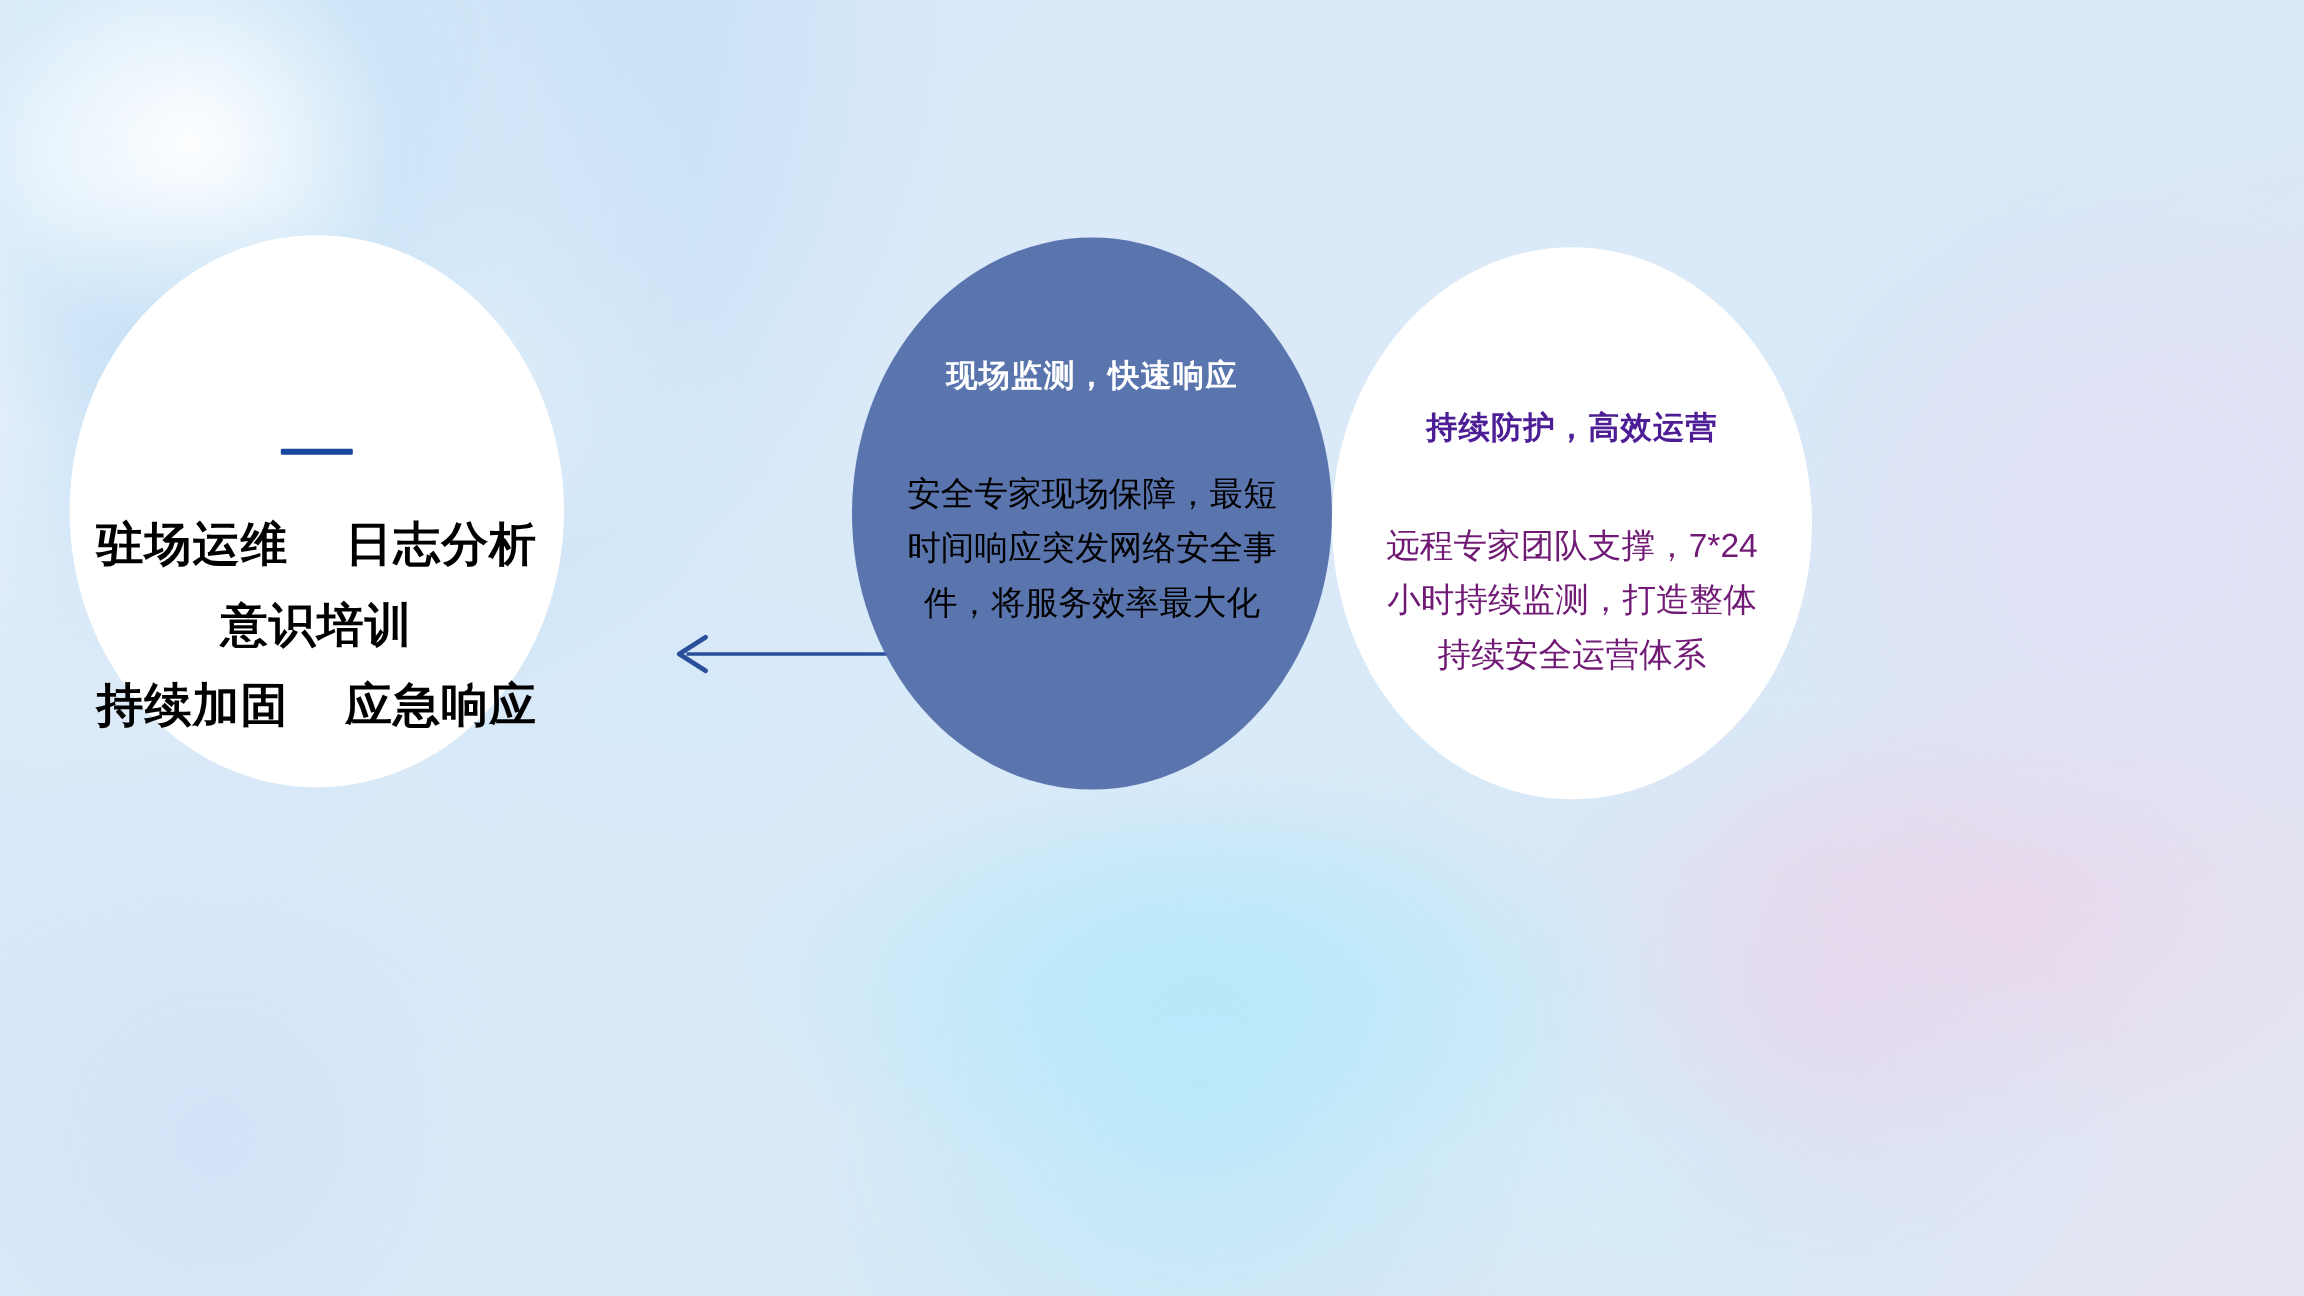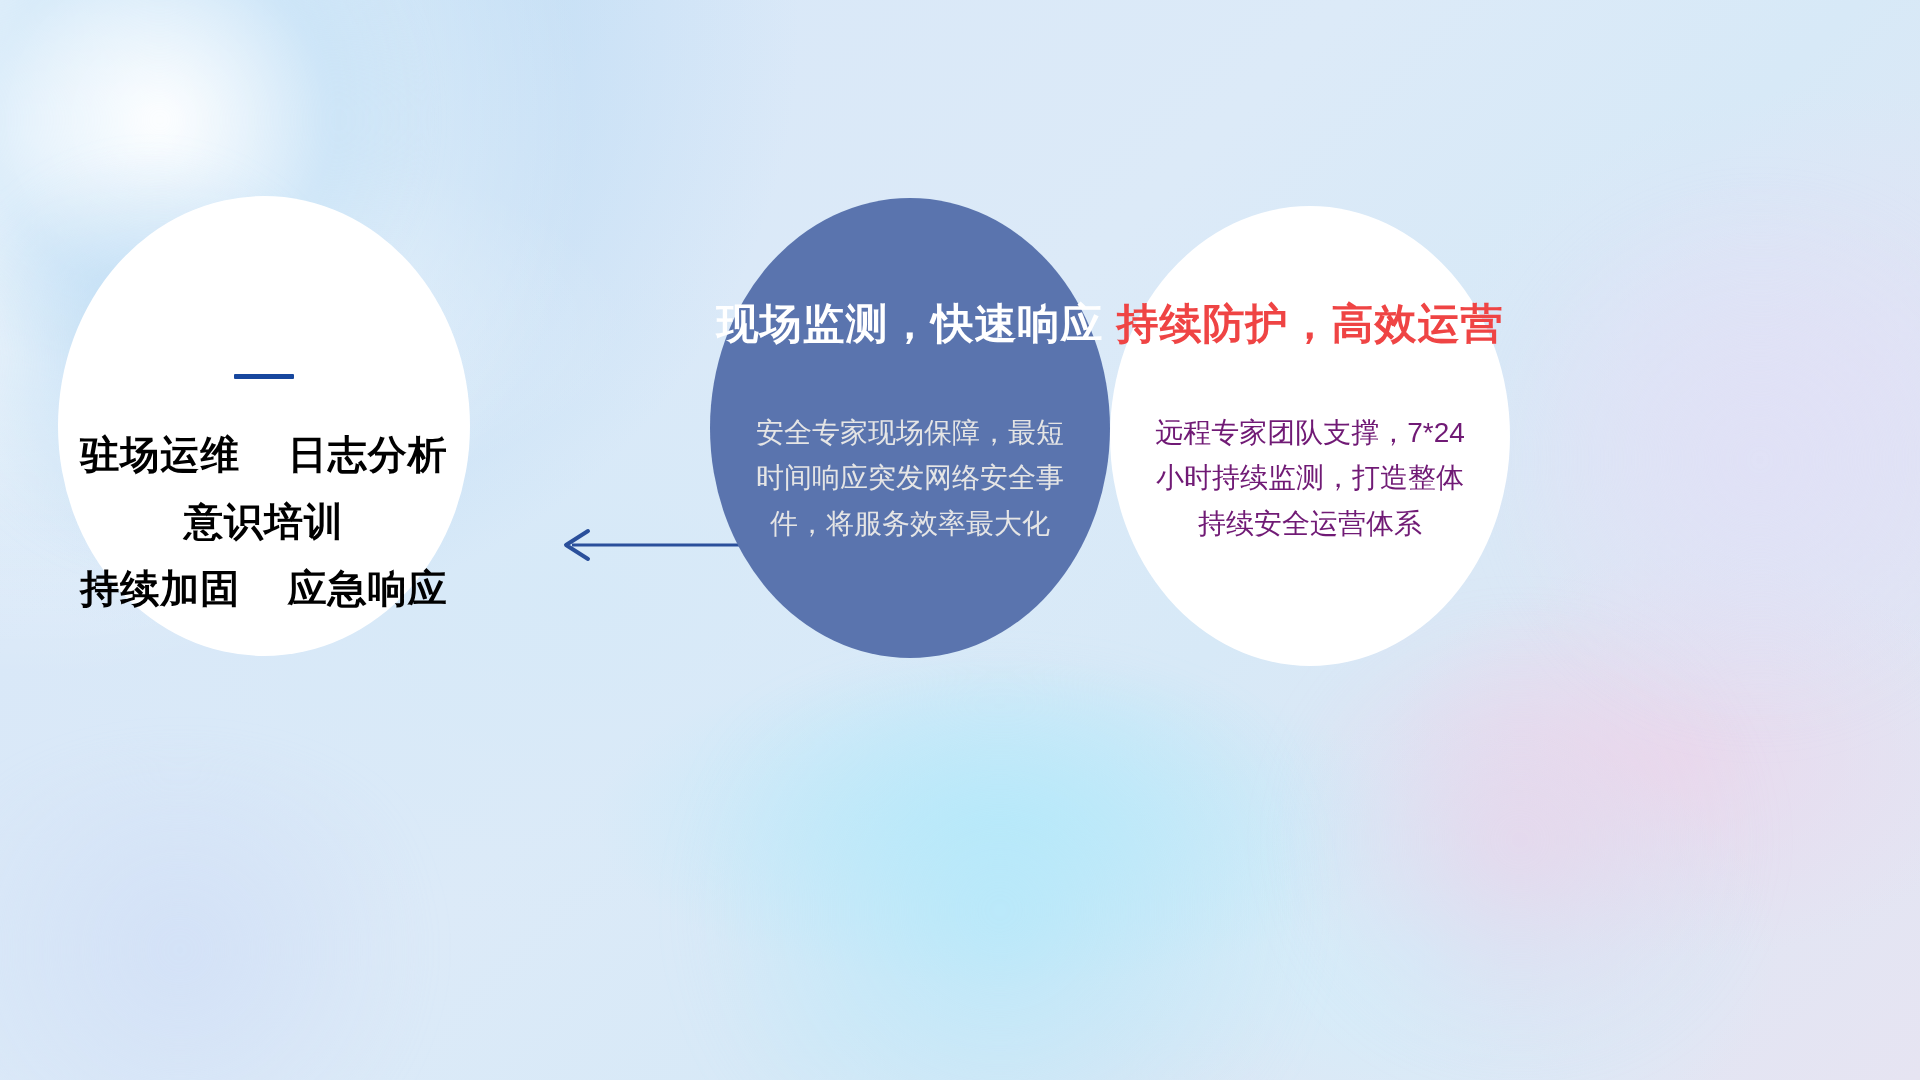--- a/index.html
+++ b/index.html
@@ -134,36 +134,36 @@
     text-align: center;
     color: #000000;
     font-weight: bold;
     font-size: 39px;
     line-height: 1.72;
     letter-spacing: 1px;
   }
   .left-lines .ln { white-space: pre; }
 
   .card-title {
-    font-size: 42px;
+    font-size: 26px;
     font-weight: bold;
     letter-spacing: 1px;
     white-space: nowrap;
   }
   .title-on-blue { color: #ffffff; }
-  .title-on-white { color: #ef4444; }
+  .title-on-white { color: #4c1d95; margin-top: 43px; }
 
   .card-body {
     margin-top: 58px;
     font-size: 28px;
     line-height: 1.62;
     text-align: center;
     width: 320px;
   }
-  .body-on-blue { color: #e5e5e5; }
+  .body-on-blue { color: #000000; }
   .body-on-white { color: #701a75; }
 
   
   .arrow-wrap {
     position: absolute;
     left: 540px;
     top: 512px;
     width: 360px;
     height: 66px;
     z-index: 2;

